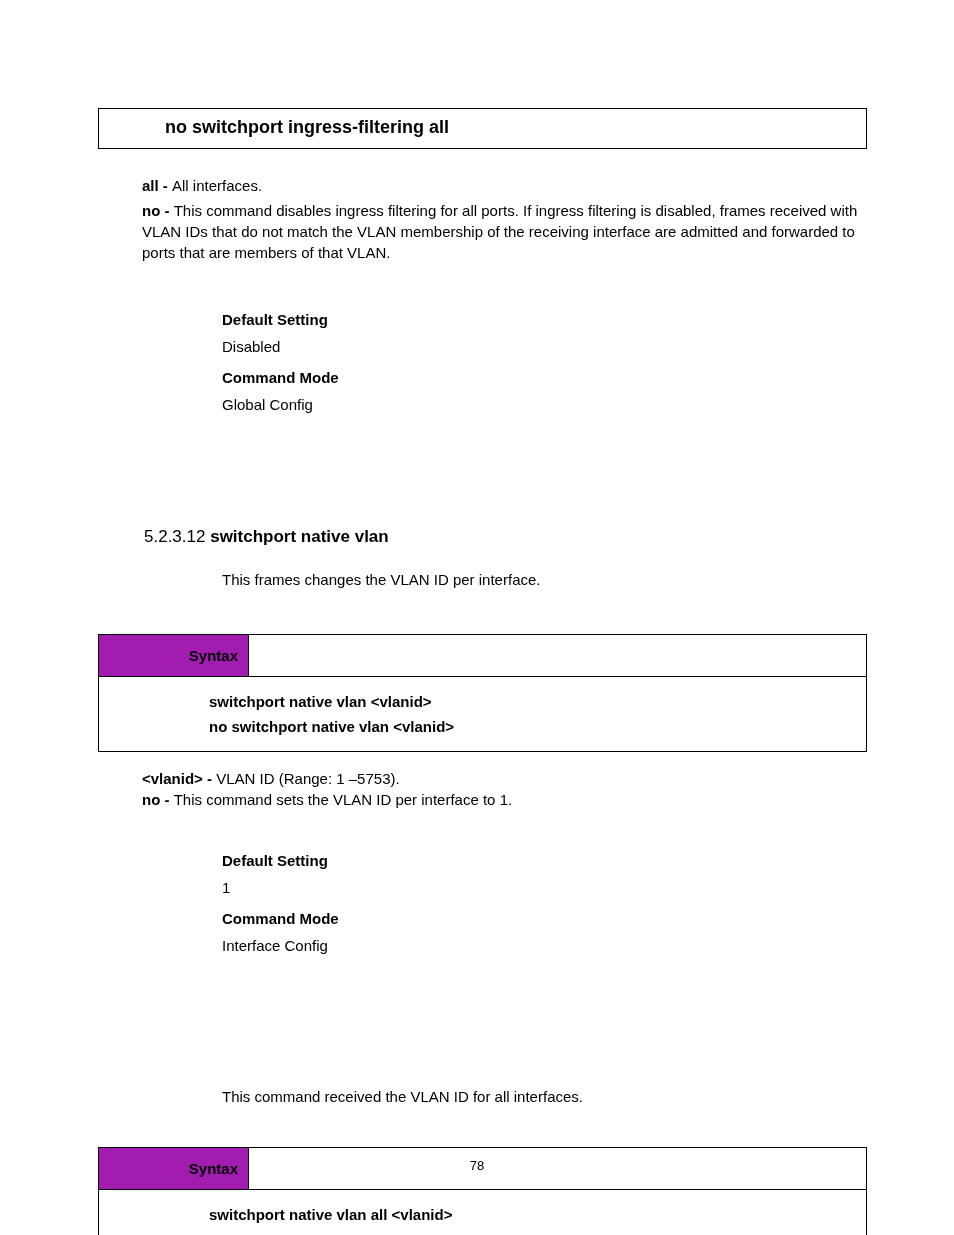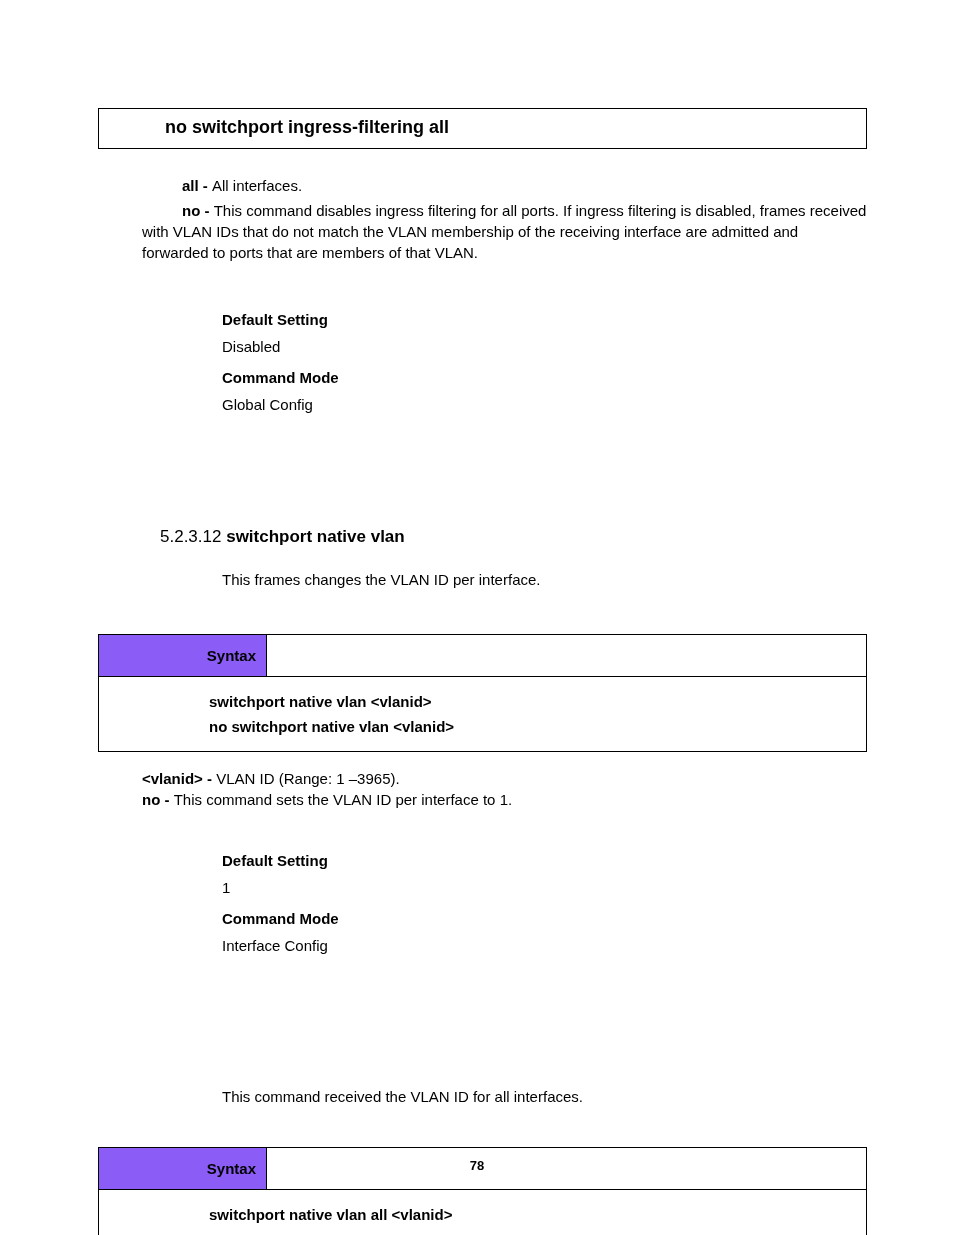--- a/index.html
+++ b/index.html
@@ -24,37 +24,36 @@
     .cmd-box-text {
       font-weight: bold;
       font-size: 18px;
     }
     .para-block {
       margin-left: 44px;
       margin-bottom: 4px;
     }
     .para-block .label {
       font-weight: bold;
-      margin-left: 40px;
     }
     .indented-block {
       margin-left: 124px;
       margin-top: 46px;
     }
     .indented-block .label {
       font-weight: bold;
       display: block;
       margin-bottom: 6px;
     }
     .indented-block .value {
       display: block;
       margin-bottom: 10px;
     }
     .section-heading {
-      margin-left: 62px;
+      margin-left: 46px;
       margin-top: 110px;
       font-size: 17px;
     }
     .section-heading .num {
       font-weight: normal;
     }
     .section-heading .title {
       font-weight: bold;
     }
     .sub-text {
@@ -62,24 +61,24 @@
       margin-top: 20px;
     }
     .syntax-box {
       margin-top: 44px;
       border: 1.5px solid #000;
     }
     .syntax-header {
       display: flex;
     }
     .syntax-label-cell {
-      background: #8b5cf6;
+      background: #a21caf;
       border-right: 1.5px solid #000;
       border-bottom: 1.5px solid #000;
-      width: 168px;
+      width: 150px;
       padding: 10px 10px 10px 0;
       text-align: right;
       font-weight: bold;
     }
     .syntax-body {
       border-top: none;
       padding: 10px 10px 10px 110px;
     }
     .syntax-body .line {
       font-weight: bold;
@@ -105,21 +104,21 @@
     .indent2 .value {
       display: block;
       margin-bottom: 10px;
     }
     .sub-text2 {
       margin-left: 124px;
       margin-top: 130px;
     }
     .page-num {
       text-align: center;
-      font-weight: bold;
+      font-weight: normal;
       font-size: 13px;
       position: absolute;
       bottom: 60px;
       width: 954px;
       left: 0;
     }
     .syntax-box2 {
       margin-top: 40px;
       border: 1.5px solid #000;
     }
@@ -159,21 +158,21 @@
       <div style="flex:1;border-bottom:1.5px solid #000;"></div>
     </div>
     <div class="syntax-body">
       <span class="line">switchport native vlan &lt;vlanid&gt;</span>
       <span class="line">no switchport native vlan &lt;vlanid&gt;</span>
     </div>
   </div>
 
   <div class="params">
     <div>
-      <span class="label">&lt;vlanid&gt; - </span><span>VLAN ID (Range: 1 –3965).</span>
+      <span class="label">&lt;vlanid&gt; - </span><span>VLAN ID (Range: 1 –5753).</span>
     </div>
     <div>
       <span class="label">no - </span><span>This command sets the VLAN ID per interface to 1.</span>
     </div>
   </div>
 
   <div class="indent2">
     <span class="label">Default Setting</span>
     <span class="value">1</span>
     <span class="label">Command Mode</span>

